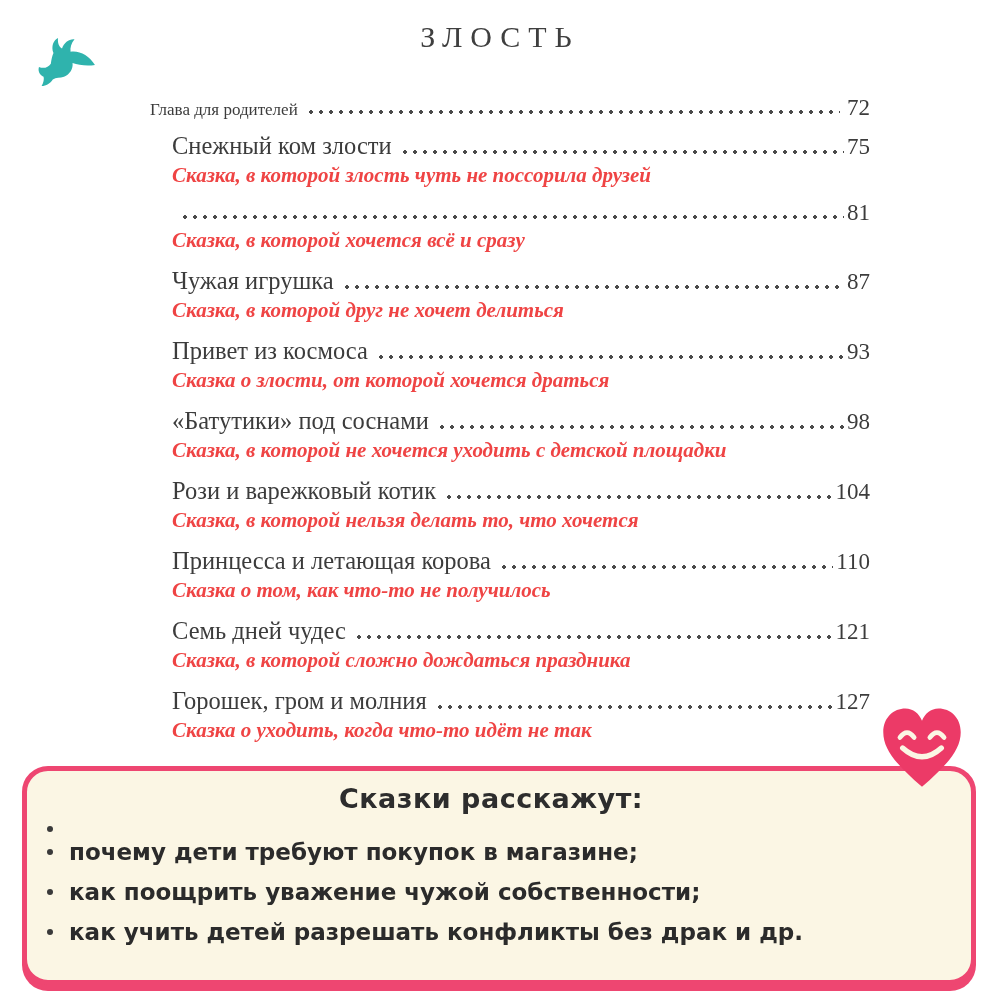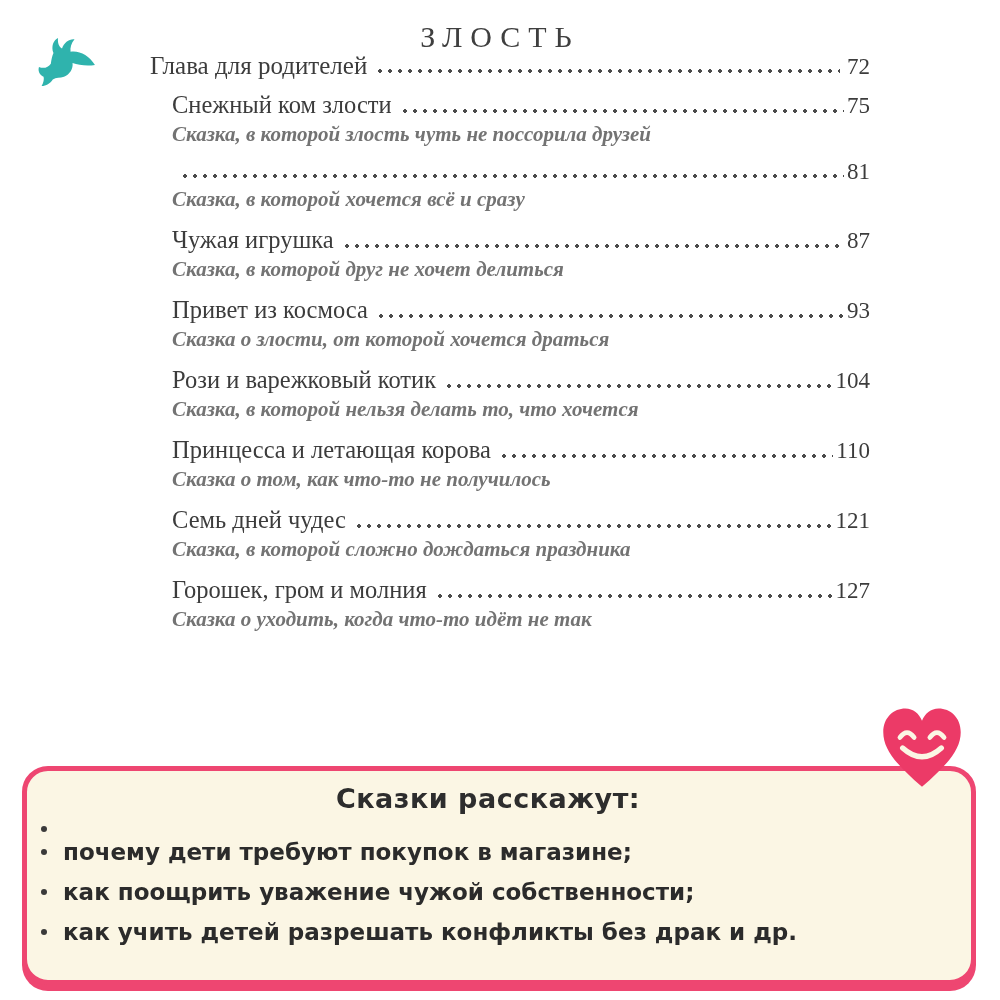--- a/index.html
+++ b/index.html
@@ -66,56 +66,57 @@
   }
   .pnum {
     font-size: 23px;
     color: #3c3c3c;
     white-space: nowrap;
   }
   .chapter-row {
     margin-bottom: 9px;
   }
   .chapter-title {
-    font-size: 25px;
-    white-space: nowrap;
+    font-size: 17px;
+    white-space: nowrap;
+    margin-top: 48px;
   }
   .chapter-row .pnum { margin-left: 4px; }
 
   .entry {
     margin-bottom: 12px;
     padding-left: 22px;
   }
   .entry-title {
     font-size: 24.5px;
     line-height: 31px;
     white-space: nowrap;
   }
   .entry-subtitle {
     font-style: italic;
     font-weight: 600;
     font-size: 21px;
     line-height: 26px;
     margin-top: 1px;
-    color: #737373;
+    color: #ef4444;
   }
 
   
   .promo-box {
     position: absolute;
     left: 22px;
     right: 24px;
     top: 766px;
     bottom: 15px;
     background: #fbf6e4;
     border: 5px solid #ee4671;
     border-radius: 26px;
     box-shadow: 0 6px 0 #ee4671;
     box-sizing: border-box;
-    padding: 12px 28px 10px 6px;
+    padding: 12px 28px 10px 12px;
     font-family: "DejaVu Sans", "Liberation Sans", sans-serif;
     color: #2b2b2b;
     z-index: 4;
   }
   .promo-title {
     text-align: center;
     font-size: 27px;
     font-weight: bold;
     letter-spacing: 0.5px;
     margin-bottom: 12px;
@@ -184,20 +185,28 @@
 
   <div class="entry">
     <div class="toc-row">
       <span class="entry-title">Привет из космоса</span>
       <span class="leader"></span>
       <span class="pnum">93</span>
     </div>
     <div class="entry-subtitle">Сказка о злости, от которой хочется драться</div>
   </div>
 
+  <div class="entry">
+    <div class="toc-row">
+      <span class="entry-title">«Батутики» под соснами</span>
+      <span class="leader"></span>
+      <span class="pnum">98</span>
+    </div>
+    <div class="entry-subtitle">Сказка, в которой не хочется уходить с детской площадки</div>
+  </div>
 
   <div class="entry">
     <div class="toc-row">
       <span class="entry-title">Рози и варежковый котик</span>
       <span class="leader"></span>
       <span class="pnum">104</span>
     </div>
     <div class="entry-subtitle">Сказка, в которой нельзя делать то, что хочется</div>
   </div>
 

